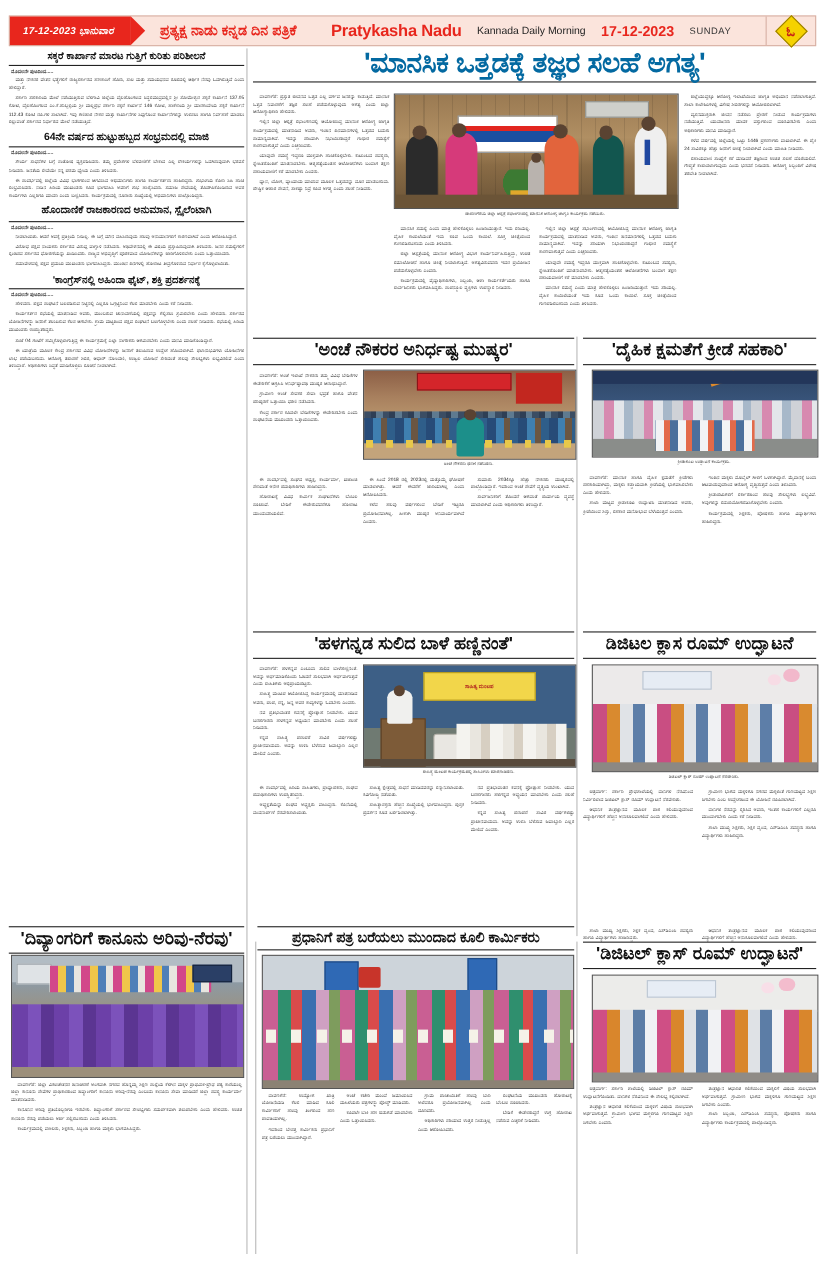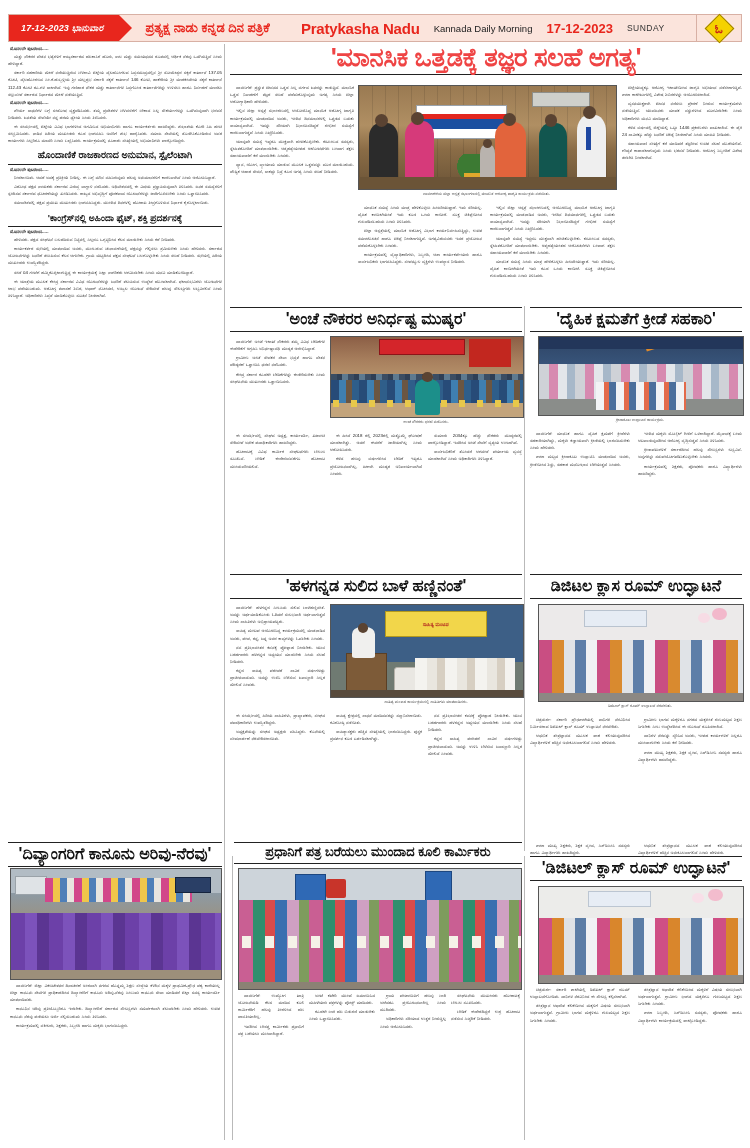--- a/index.html
+++ b/index.html
@@ -61,21 +61,21 @@
   .hl-sm{ font-size:9.5px; }
   .contd{ font-size:4.6px; color:#333; font-weight:bold; margin:2px 0 2px 2px; }
 
   
   .colL{ position:absolute; left:0; top:0; width:214px; }
   .colL .hl{ border-top:none; }
 
   
   .mainhead{
     position:absolute; left:222px; top:0; width:512px;
-    text-align:center; color:#ef4444; font-weight:bold;
+    text-align:center; color:#0369a1; font-weight:bold;
     font-size:25.5px; letter-spacing:-.3px; line-height:1.05;
     border-bottom:1.6px solid #222; padding-bottom:3px;
   }
 
   
   .photo{ position:relative; overflow:hidden; background:#7a7f86; border:1px solid #555; }
   .cap{ font-size:4.2px; color:#333; text-align:center; margin-top:1px; line-height:1.35;}
 
   
   .ph-hall{ background:linear-gradient(180deg,#9a7a52 0%,#b08f63 38%,#8a6c46 62%,#6b5437 100%); }
@@ -120,26 +120,28 @@
 
   <div class="content">
 
     <div class="vrule" style="left:216px;top:0;height:1096px"></div>
     <div class="vrule" style="left:516px;top:262px;height:545px"></div>
     <div class="vrule" style="left:516px;top:812px;height:284px"></div>
     <div class="vrule" style="left:224px;top:812px;height:284px"></div>
 
     <div class="colL">
 
+      <div class="hl hl-sm" style="font-size:9px">ಸಕ್ಕರೆ ಕಾರ್ಖಾನೆ ಮಾರಟ ಗುತ್ತಿಗೆ ಕುರಿತು ಪರಿಶೀಲನೆ</div>
       <div class="contd">ಮೊದಲನೇ ಪುಟದಿಂದ.....</div>
       <div class="kn">
         <p>ಮತ್ತು ನೌಕರರ ವೇತನ ಭತ್ಯೆಗಳಿಗೆ ರಾಜ್ಯಸರ್ಕಾರದ ಹಣಕಾಸಿಗೆ ಹೊರು, ಸಾಲ ಮತ್ತು ಸಮಯಧನದ ರೂಪದಲ್ಲಿ ಆರ್ಥಿಕ ನೆರವು ಒದಗಿಸುತ್ತಿದೆ ಎಂದು ಹೇಳಿದ್ದಾರೆ.</p>
         <p>ಸರ್ಕಾರಿ ಸಹಕಾರಿಯ ಮೇಲೆ ನಡೆಯುತ್ತಿರುವ ಬೆಳಗಾವಿ ಜಿಲ್ಲೆಯ ದೈಲಹೊಂಗಲದ ಸಿದ್ಧಸಮುದ್ರದಲ್ಲಿನ ಶ್ರೀ ಸೋಮೇಶ್ವರ ಸಕ್ಕರೆ ಕಾರ್ಖಾನೆ 137.05 ಕೋಟಿ, ದೈಲಹೊಂಗಲದ ಎಂ.ಕೆ.ಹುಬ್ಬಳ್ಳಿಯ ಶ್ರೀ ಮಲ್ಲಪ್ರಭ ಸರ್ಕಾರಿ ಸಕ್ಕರೆ ಕಾರ್ಖಾನೆ 146 ಕೋಟಿ, ಹಾಕೇರಿಯ ಶ್ರೀ ಮಾರಕಂದೇಯ ಸಕ್ಕರೆ ಕಾರ್ಖಾನೆ 112.43 ಕೋಟಿ ರೂ.ಗಳ ಸಾಲಾಗಿದೆ. ಇವು ಗಣಿಹಾರ ನೌಕರ ಮತ್ತು ಕಾರ್ಖಾನೆಗಳ ಸಿದ್ಧಗೊಂಡ ಕಾರ್ಖಾನೆಗಳನ್ನು ಉಳಿಸಲು ಹಾಗೂ ನಿರ್ವಹಣೆ ಮಾಡಲು ಸಲ್ಲುವಂತೆ ಸರ್ಕಾರದ ನಿರ್ಧಾರದ ಮೇಲೆ ನಡೆಯುತ್ತಿದೆ.</p>
       </div>
 
+      <div class="hl hl-sm" style="margin-top:4px;font-size:9.5px">64ನೇ ವರ್ಷದ ಹುಟ್ಟುಹಬ್ಬದ ಸಂಭ್ರಮದಲ್ಲಿ ಮಾಜಿ</div>
       <div class="contd">ಮೊದಲನೇ ಪುಟದಿಂದ.....</div>
       <div class="kn">
         <p>ಶೌರ್ಯ ಸಾಧನೆಗಳ ಬಗ್ಗೆ ಸಂತೋಷ ವ್ಯಕ್ತಪಡಿಸಿದರು. ತಮ್ಮ ಪ್ರದೇಶಗಳ ಬೆಳವಣಿಗೆಗೆ ಬೇಕಾದ ಎಲ್ಲ ಸೌಕರ್ಯಗಳನ್ನು ಒದಗಿಸುವುದಾಗಿ ಭರವಸೆ ನೀಡಿದರು. ಜನತೆಯ ಸೇವೆಯೇ ನನ್ನ ಪರಮ ಧ್ಯೇಯ ಎಂದು ತಿಳಿಸಿದರು.</p>
         <p>ಈ ಸಂದರ್ಭದಲ್ಲಿ ಜಿಲ್ಲೆಯ ವಿವಿಧ ಭಾಗಗಳಿಂದ ಆಗಮಿಸಿದ ಅಭಿಮಾನಿಗಳು ಹಾಗೂ ಕಾರ್ಯಕರ್ತರು ಹಾಜರಿದ್ದರು. ಶುಭಾಶಯ ಕೋರಿ ಸಿಹಿ ಹಂಚಿ ಸಂಭ್ರಮಿಸಿದರು. ನಾಡಿನ ಹಿರಿಯ ಮುಖಂಡರು ಕೂಡ ಭಾಗವಹಿಸಿ ಅವರಿಗೆ ಶುಭ ಹಾರೈಸಿದರು. ಸಮಾಜ ಸೇವೆಯಲ್ಲಿ ತೊಡಗಿಸಿಕೊಂಡಿರುವ ಅವರ ಕಾರ್ಯಗಳು ಎಲ್ಲರಿಗೂ ಮಾದರಿ ಎಂದು ಬಣ್ಣಿಸಿದರು. ಕಾರ್ಯಕ್ರಮದಲ್ಲಿ ನೂರಾರು ಸಂಖ್ಯೆಯಲ್ಲಿ ಅಭಿಮಾನಿಗಳು ಪಾಲ್ಗೊಂಡಿದ್ದರು.</p>
       </div>
 
       <div class="hl hl-sm" style="margin-top:4px;font-size:9.5px">ಹೊಂದಾಣಿಕೆ ರಾಜಕಾರಣದ ಅನುಮಾನ, ಸ್ಪೈಲೆಂಟಾಗಿ</div>
       <div class="contd">ಮೊದಲನೇ ಪುಟದಿಂದ.....</div>
       <div class="kn">
         <p>ನೀಡಲಾಯಿತು. ಆದರೆ ಅದಕ್ಕೆ ಪ್ರತಿಕ್ರಿಯೆ ನೀಡಿಲ್ಲ. ಈ ಬಗ್ಗೆ ಮೌನ ವಹಿಸಿರುವುದು ಹಲವು ಅನುಮಾನಗಳಿಗೆ ಕಾರಣವಾಗಿದೆ ಎಂದು ಆರೋಪಿಸಿದ್ದಾರೆ.</p>

